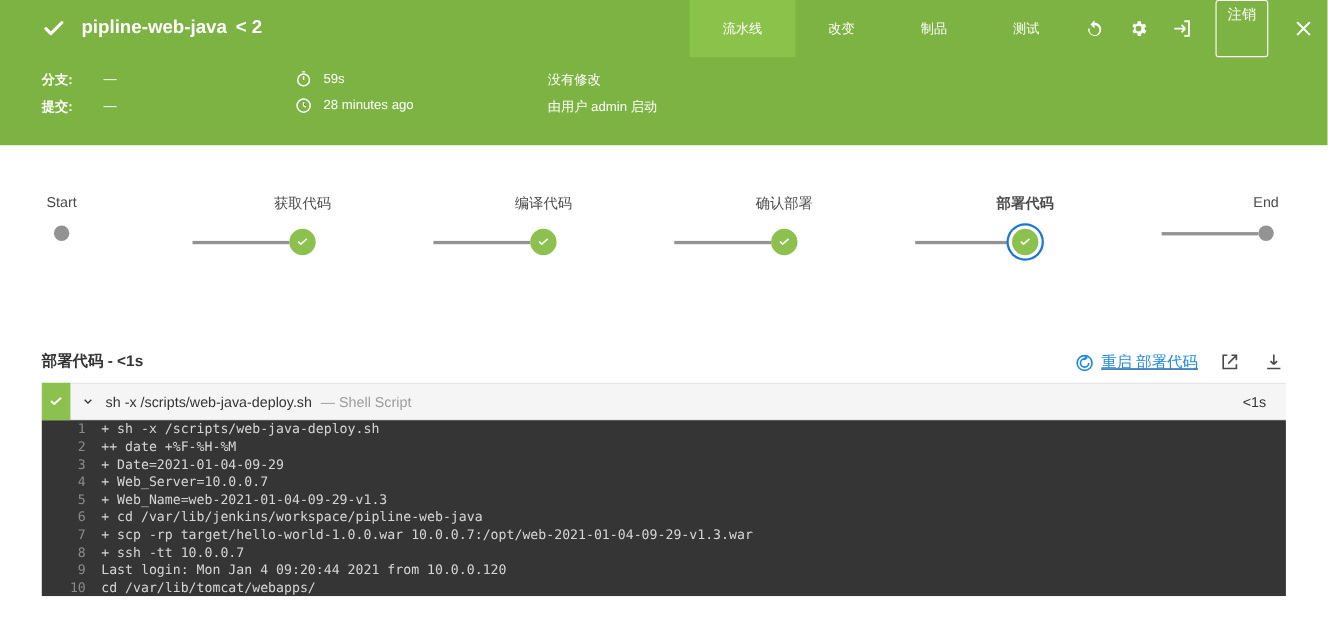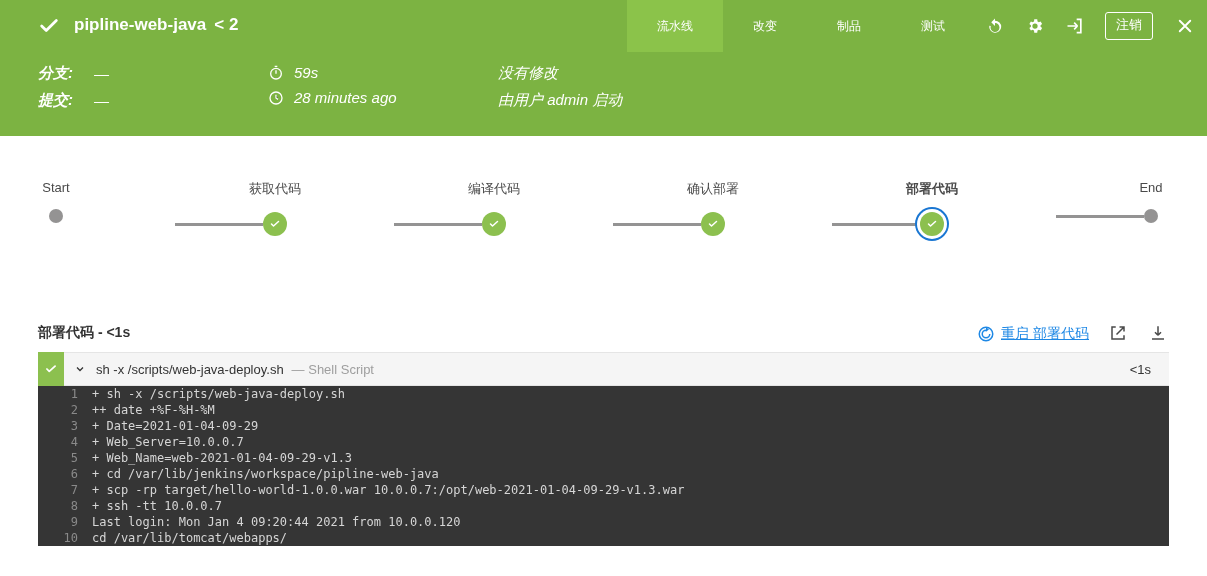--- a/index.html
+++ b/index.html
@@ -7,25 +7,25 @@
 .header { background: #7cb342; color: #fff; }
 .header-top { display: flex; align-items: center; height: 52px; }
 .header-left { display: flex; align-items: flex-start; padding-left: 38px; flex: 1; }
 .check-ico { width: 22px; height: 22px; margin-right: 14px; }
 .title-main { font-weight: 700; font-size: 17px; }
 .title-sub { margin-left: 8px; font-size: 17px; font-weight: 600; }
 .header-tabs { display: flex; align-items: stretch; height: 52px; }
 .tab { display: flex; align-items: center; padding: 0 30px; font-size: 12px; cursor: pointer; }
 .tab.active { background: #8bc34a; }
 .hicon { width: 40px; display: flex; align-items: center; justify-content: center; cursor: pointer; }
-.logout-btn { border: 1px solid #fff; border-radius: 3px; padding: 3px 10px; margin: 12px 10px; font-size: 13px; cursor: pointer; }
+.logout-btn { border: 1px solid #fff; border-radius: 3px; padding: 3px 10px; margin: 0 10px; font-size: 13px; cursor: pointer; }
 .close-x { width: 44px; display:flex; align-items:center; justify-content:center; cursor:pointer; }
 .header-info { display: flex; padding: 12px 38px 18px; }
 .info-col { min-width: 230px; }
-.info-row { display: flex; align-items: center; margin-bottom: 8px; font-size: 15px; font-style: italic; }
+.info-row { display: flex; align-items: flex-start; margin-bottom: 8px; font-size: 12px; }
 .info-label { font-weight: 700; width: 56px; }
 .info-val { }
 .info-ico { margin-right: 10px; display:inline-flex; }
 .pipeline { display: flex; justify-content: space-between; align-items: flex-start; padding: 44px 0 88px; }
 .stage { display: flex; flex-direction: column; align-items: center; width: 112px; position: relative; }
 .stage-label { font-size: 13px; color: #4a4a4a; margin-bottom: 14px; text-align:center; }
 .stage.selected .stage-label { font-weight: 700; }
 .node-row { display: flex; align-items: center; }
 .node { width: 24px; height: 24px; border-radius: 50%; display: flex; align-items: center; justify-content: center; }
 .node.grey { background: #949393; width: 14px; height: 14px; }

